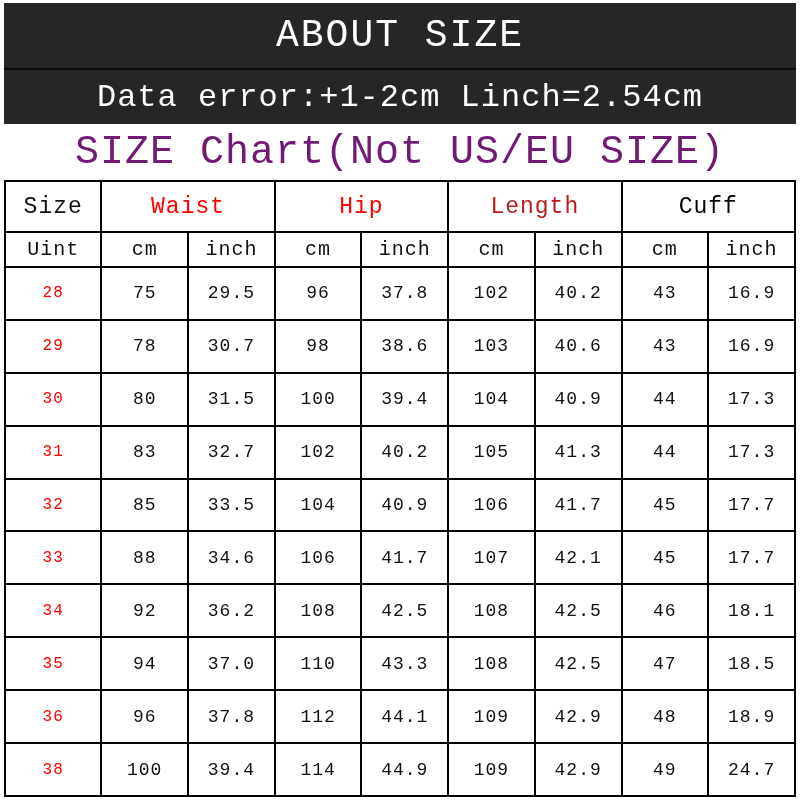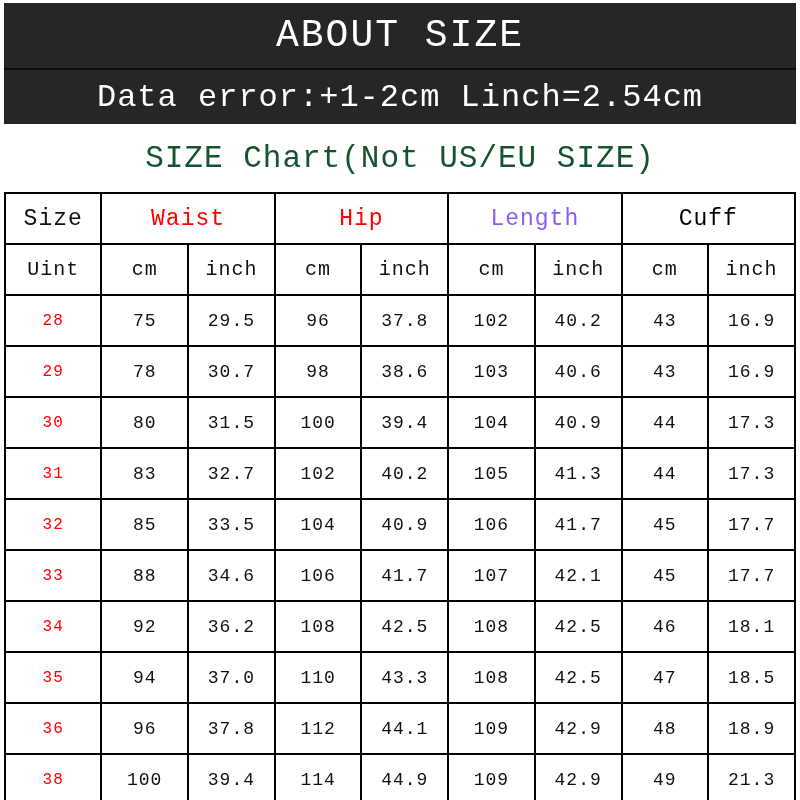--- a/index.html
+++ b/index.html
@@ -26,45 +26,45 @@
     font-size: 38px;
     letter-spacing: 2px;
     border-bottom: 2px solid #0d0d0d;
   }
   .banner-sub {
     height: 54px;
     font-size: 32px;
     letter-spacing: 1px;
   }
   .chart-heading {
-    height: 68px;
+    height: 56px;
     display: flex; align-items: center; justify-content: center;
-    color: #14532d;
-    font-size: 31px;
+    color: #701a75;
+    font-size: 40px;
     letter-spacing: 1px;
     flex: 0 0 auto;
   }
   table.size-table {
     width: 100%;
     flex: 1 1 auto;
     border-collapse: collapse;
     table-layout: fixed;
     border: 2px solid var(--grid-border, #000000);
   }
   table.size-table th, table.size-table td {
     border: 2px solid var(--grid-border, #000000);
     text-align: center;
     vertical-align: middle;
     padding: 0;
     font-weight: normal;
     overflow: hidden;
     white-space: nowrap;
   }
   tr.group-header-row { height: 51px; padding-left: 45px; }
-  tr.unit-header-row  { height: 51px; }
+  tr.unit-header-row  { height: 35px; }
   tr.data-row         { height: 51px; }
   th.group-th { font-size: 23px; letter-spacing: 1px; }
   th.unit-th  { font-size: 20px; letter-spacing: 1px; color: #111; }
   td.value-cell { font-size: 18px; letter-spacing: 1px; color: #111; }
   td.size-cell  { font-size: 16px; letter-spacing: 1px; color: var(--accent-red, #ff0000); }
   col.size-col  { width: 12.2%; }
   col.data-col  { width: 10.975%; }
 </style>
 </head>
 <body>
@@ -91,21 +91,21 @@
       <col class="data-col">
         <col class="data-col">
       <col class="data-col">
         <col class="data-col">
     </colgroup>
     <thead>
       <tr class="group-header-row" id="group-row">
           <th colspan="1" class="group-th" style="color: rgb(17, 17, 17);">Size</th>
           <th colspan="2" class="group-th" style="color: rgb(255, 0, 0);">Waist</th>
           <th colspan="2" class="group-th" style="color: rgb(255, 0, 0);">Hip</th>
-          <th colspan="2" class="group-th" style="color: #8b5cf6;">Length</th>
+          <th colspan="2" class="group-th" style="color: #b91c1c;">Length</th>
           <th colspan="2" class="group-th" style="color: #000000;">Cuff</th>
         </tr>
       <tr class="unit-header-row" id="unit-row">
           <th class="unit-th">Uint</th>
           <th class="unit-th">cm</th>
           <th class="unit-th">inch</th>
           <th class="unit-th">cm</th>
           <th class="unit-th">inch</th>
           <th class="unit-th">cm</th>
           <th class="unit-th">inch</th>
@@ -215,18 +215,18 @@
         </tr>
         <tr class="data-row">
           <td class="size-cell">38</td>
           <td class="value-cell">100</td>
           <td class="value-cell">39.4</td>
           <td class="value-cell">114</td>
           <td class="value-cell">44.9</td>
           <td class="value-cell">109</td>
           <td class="value-cell">42.9</td>
           <td class="value-cell">49</td>
-          <td class="value-cell">21.3</td>
+          <td class="value-cell">24.7</td>
         </tr>
       </tbody>
   </table>
 
 </div>
 
 </body></html>

